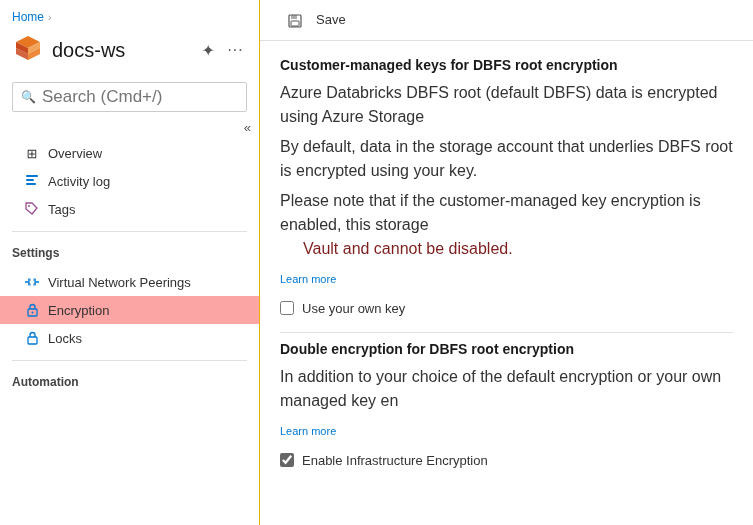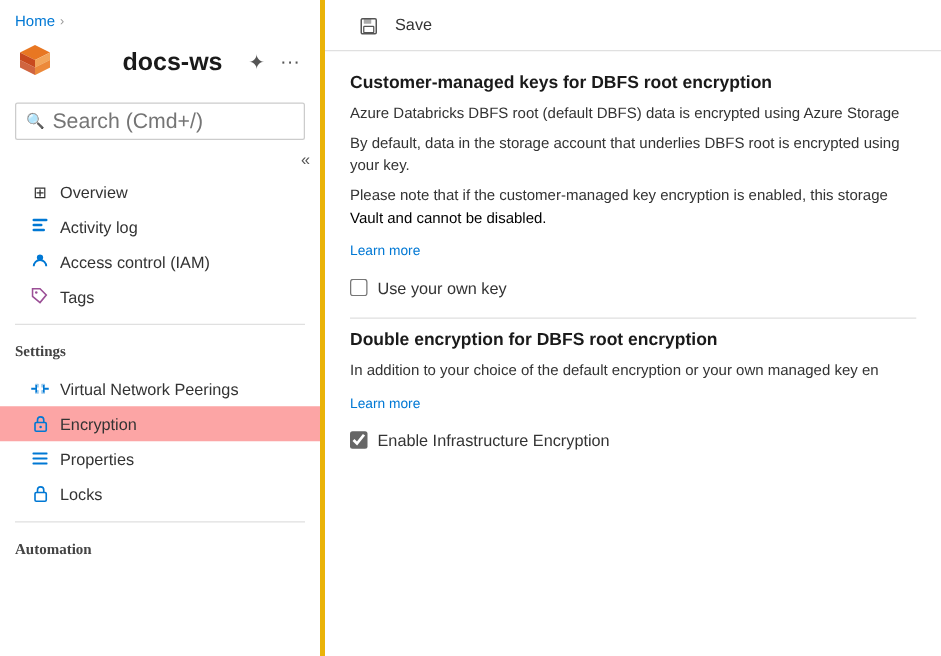--- a/index.html
+++ b/index.html
@@ -1,50 +1,50 @@
 <!DOCTYPE html>
 <html><head>
   <meta charset="utf-8">
   <style>
     * { box-sizing: border-box; margin: 0; padding: 0; }
     body { font-family: 'Segoe UI', Arial, sans-serif; font-size: 13px; color: #333; background: #fff; display: flex; height: 525px; width: 753px; overflow: hidden; }
 
     
-    .sidebar { width: 260px; min-width: 260px; background: #fff; border-right: 4px solid #eab308; display: flex; flex-direction: column; overflow-y: auto; }
+    .sidebar { width: 260px; min-width: 260px; background: #fff; border-right: 1px solid #eab308; display: flex; flex-direction: column; overflow-y: auto; }
     .sidebar-header { padding: 10px 12px 8px; }
     .breadcrumb { font-size: 12px; color: #0078d4; display: flex; align-items: center; gap: 4px; margin-bottom: 10px; }
     .resource-row { display: flex; align-items: center; gap: 8px; }
     .resource-icon { width: 32px; height: 32px; }
     .resource-icon svg { width: 32px; height: 32px; }
-    .resource-name { font-size: 20px; font-weight: 700; color: #1a1a1a; margin-left: 46px; }
+    .resource-name { font-size: 20px; font-weight: 400; color: #1a1a1a; }
     .resource-subtitle { font-size: 12px; color: #666; }
     .resource-actions { display: flex; align-items: center; gap: 4px; margin-left: auto; }
     .icon-btn { background: none; border: none; cursor: pointer; color: #555; font-size: 16px; padding: 2px 4px; }
 
     .search-box { margin: 8px 12px; border: 1px solid #ccc; border-radius: 2px; display: flex; align-items: center; padding: 4px 8px; gap: 6px; background: #fff; }
     .search-box input { border: none; outline: none; font-size: 17px; color: #555; width: 100%; background: transparent; }
     .search-icon { color: #555; font-size: 12px; }
 
     .nav-section { padding: 4px 0; }
     .nav-item { display: flex; align-items: center; gap: 8px; padding: 6px 24px; cursor: pointer; color: #333; font-size: 13px; }
     .nav-item.active { background: #fca5a5; font-weight: 500; }
     .nav-item .nav-icon { width: 16px; height: 16px; display: flex; align-items: center; justify-content: center; font-size: 13px; }
     .collapse-btn { background: none; border: none; cursor: pointer; color: #555; margin-left: 4px; font-size: 14px; }
 
-    .section-label { font-size: 12px; font-weight: 600; color: #444; padding: 10px 12px 4px; font-family: Liberation Serif, serif; }
+    .section-label { font-size: 12px; font-weight: 600; color: #444; padding: 10px 12px 4px; }
     .divider { border: none; border-top: 1px solid #e0e0e0; margin: 4px 12px; }
 
     
     .main { flex: 1; display: flex; flex-direction: column; overflow-y: auto; }
     .toolbar { display: flex; align-items: center; padding: 8px 20px; border-bottom: 1px solid #e0e0e0; gap: 8px; }
     .toolbar-btn { display: flex; align-items: center; gap: 12px; background: none; border: none; cursor: pointer; color: #333; font-size: 13px; padding: 4px 8px; }
 
     .content { padding: 16px 20px; flex: 1; overflow-y: auto; }
     .section-title { font-size: 14px; font-weight: 700; color: #1a1a1a; margin-bottom: 8px; }
-    .section-desc { font-size: 12px; color: #333; margin-bottom: 6px; line-height: 1.5; }
+    .section-desc { font-size: 16px; color: #333; margin-bottom: 6px; line-height: 1.5; }
     .section-desc .orange { color: #d83b01; }
     .learn-more { color: #0078d4; font-size: 11px; cursor: pointer; text-decoration: none; display: inline-block; margin: 6px 0 12px; }
     .checkbox-row { display: flex; align-items: flex-start; gap: 8px; margin: 4px 0 16px; }
     .checkbox-row input[type="checkbox"] { width: 14px; height: 14px; cursor: pointer; }
     .checkbox-row label { font-size: 13px; color: #333; cursor: pointer; }
     .checkbox-row input[type="checkbox"]:checked { accent-color: #666; }
 
     .section-separator { border: none; border-top: 1px solid #e0e0e0; margin: 8px 0; }
   </style>
 </head>
@@ -101,29 +101,20 @@
             <rect x="1" y="1" width="12" height="2" rx="1" fill="#0078d4"></rect>
             <rect x="1" y="5" width="8" height="2" rx="1" fill="#0078d4"></rect>
             <rect x="1" y="9" width="10" height="2" rx="1" fill="#0078d4"></rect>
           </svg>
       </span>
       <span>Activity log</span>
     </div>
     <div class="nav-item">
       <span class="nav-icon">
         <svg width="14" height="14" viewBox="0 0 14 14">
-            <circle cx="7" cy="4" r="2.5" fill="#0078d4"></circle>
-            <path d="M2 11c0-2.8 2.2-5 5-5s5 2.2 5 5" stroke="#0078d4" fill="none" stroke-width="1.5"></path>
-          </svg>
-      </span>
-      <span>Access control (IAM)</span>
-    </div>
-    <div class="nav-item">
-      <span class="nav-icon">
-        <svg width="14" height="14" viewBox="0 0 14 14">
             <path d="M1 1h6l5 5-5 6-6-5V1z" fill="none" stroke="#9b4f96" stroke-width="1.3"></path>
             <circle cx="4" cy="4" r="1" fill="#9b4f96"></circle>
           </svg>
       </span>
       <span>Tags</span>
     </div>
   </div>
 
   <hr class="divider">
   <div class="section-label">Settings</div>
@@ -144,30 +135,20 @@
     </div>
     <div class="nav-item active">
       <span class="nav-icon">
         <svg width="13" height="14" viewBox="0 0 13 14">
             <rect x="2" y="6" width="9" height="7" rx="1" fill="none" stroke="#0078d4" stroke-width="1.3"></rect>
             <path d="M4 6V4a2.5 2.5 0 0 1 5 0v2" fill="none" stroke="#0078d4" stroke-width="1.3"></path>
             <circle cx="6.5" cy="9.5" r="1" fill="#0078d4"></circle>
           </svg>
       </span>
       <span>Encryption</span>
-    </div>
-    <div class="nav-item">
-      <span class="nav-icon">
-        <svg width="14" height="14" viewBox="0 0 14 14">
-            <rect x="1" y="2" width="12" height="1.5" rx="0.5" fill="#0078d4"></rect>
-            <rect x="1" y="6" width="12" height="1.5" rx="0.5" fill="#0078d4"></rect>
-            <rect x="1" y="10" width="12" height="1.5" rx="0.5" fill="#0078d4"></rect>
-          </svg>
-      </span>
-      <span>Properties</span>
     </div>
     <div class="nav-item">
       <span class="nav-icon">
         <svg width="13" height="14" viewBox="0 0 13 14">
             <rect x="2" y="6" width="9" height="7" rx="1" fill="none" stroke="#0078d4" stroke-width="1.3"></rect>
             <path d="M4 6V4a2.5 2.5 0 0 1 5 0v2" fill="none" stroke="#0078d4" stroke-width="1.3"></path>
           </svg>
       </span>
       <span>Locks</span>
     </div>
@@ -197,21 +178,21 @@
       <div class="section-title">Customer-managed keys for DBFS root encryption</div>
       <div class="section-desc">
         <span>Azure Databricks DBFS root (default DBFS) data is encrypted using Azure Storage</span>
       </div>
       <div class="section-desc">
         <span>By default, data in the storage account that underlies DBFS root is encrypted using your key.</span>
       </div>
       <div class="section-desc">
         <span>Please note that if the customer-managed key encryption is enabled, this storage</span>
         <br>
-        <span class="orange" style="color:#000000;">Vault and cannot be disabled.</span>
+        <span class="orange" style="color:#7f1d1d;margin-left:23px;">Vault and cannot be disabled.</span>
       </div>
       <a class="learn-more" href="#">Learn more</a>
       <div class="checkbox-row">
         <input type="checkbox" id="use-own-key" style="">
         <label for="use-own-key">Use your own key</label>
       </div>
     </div>
 
     <hr class="section-separator">
 

